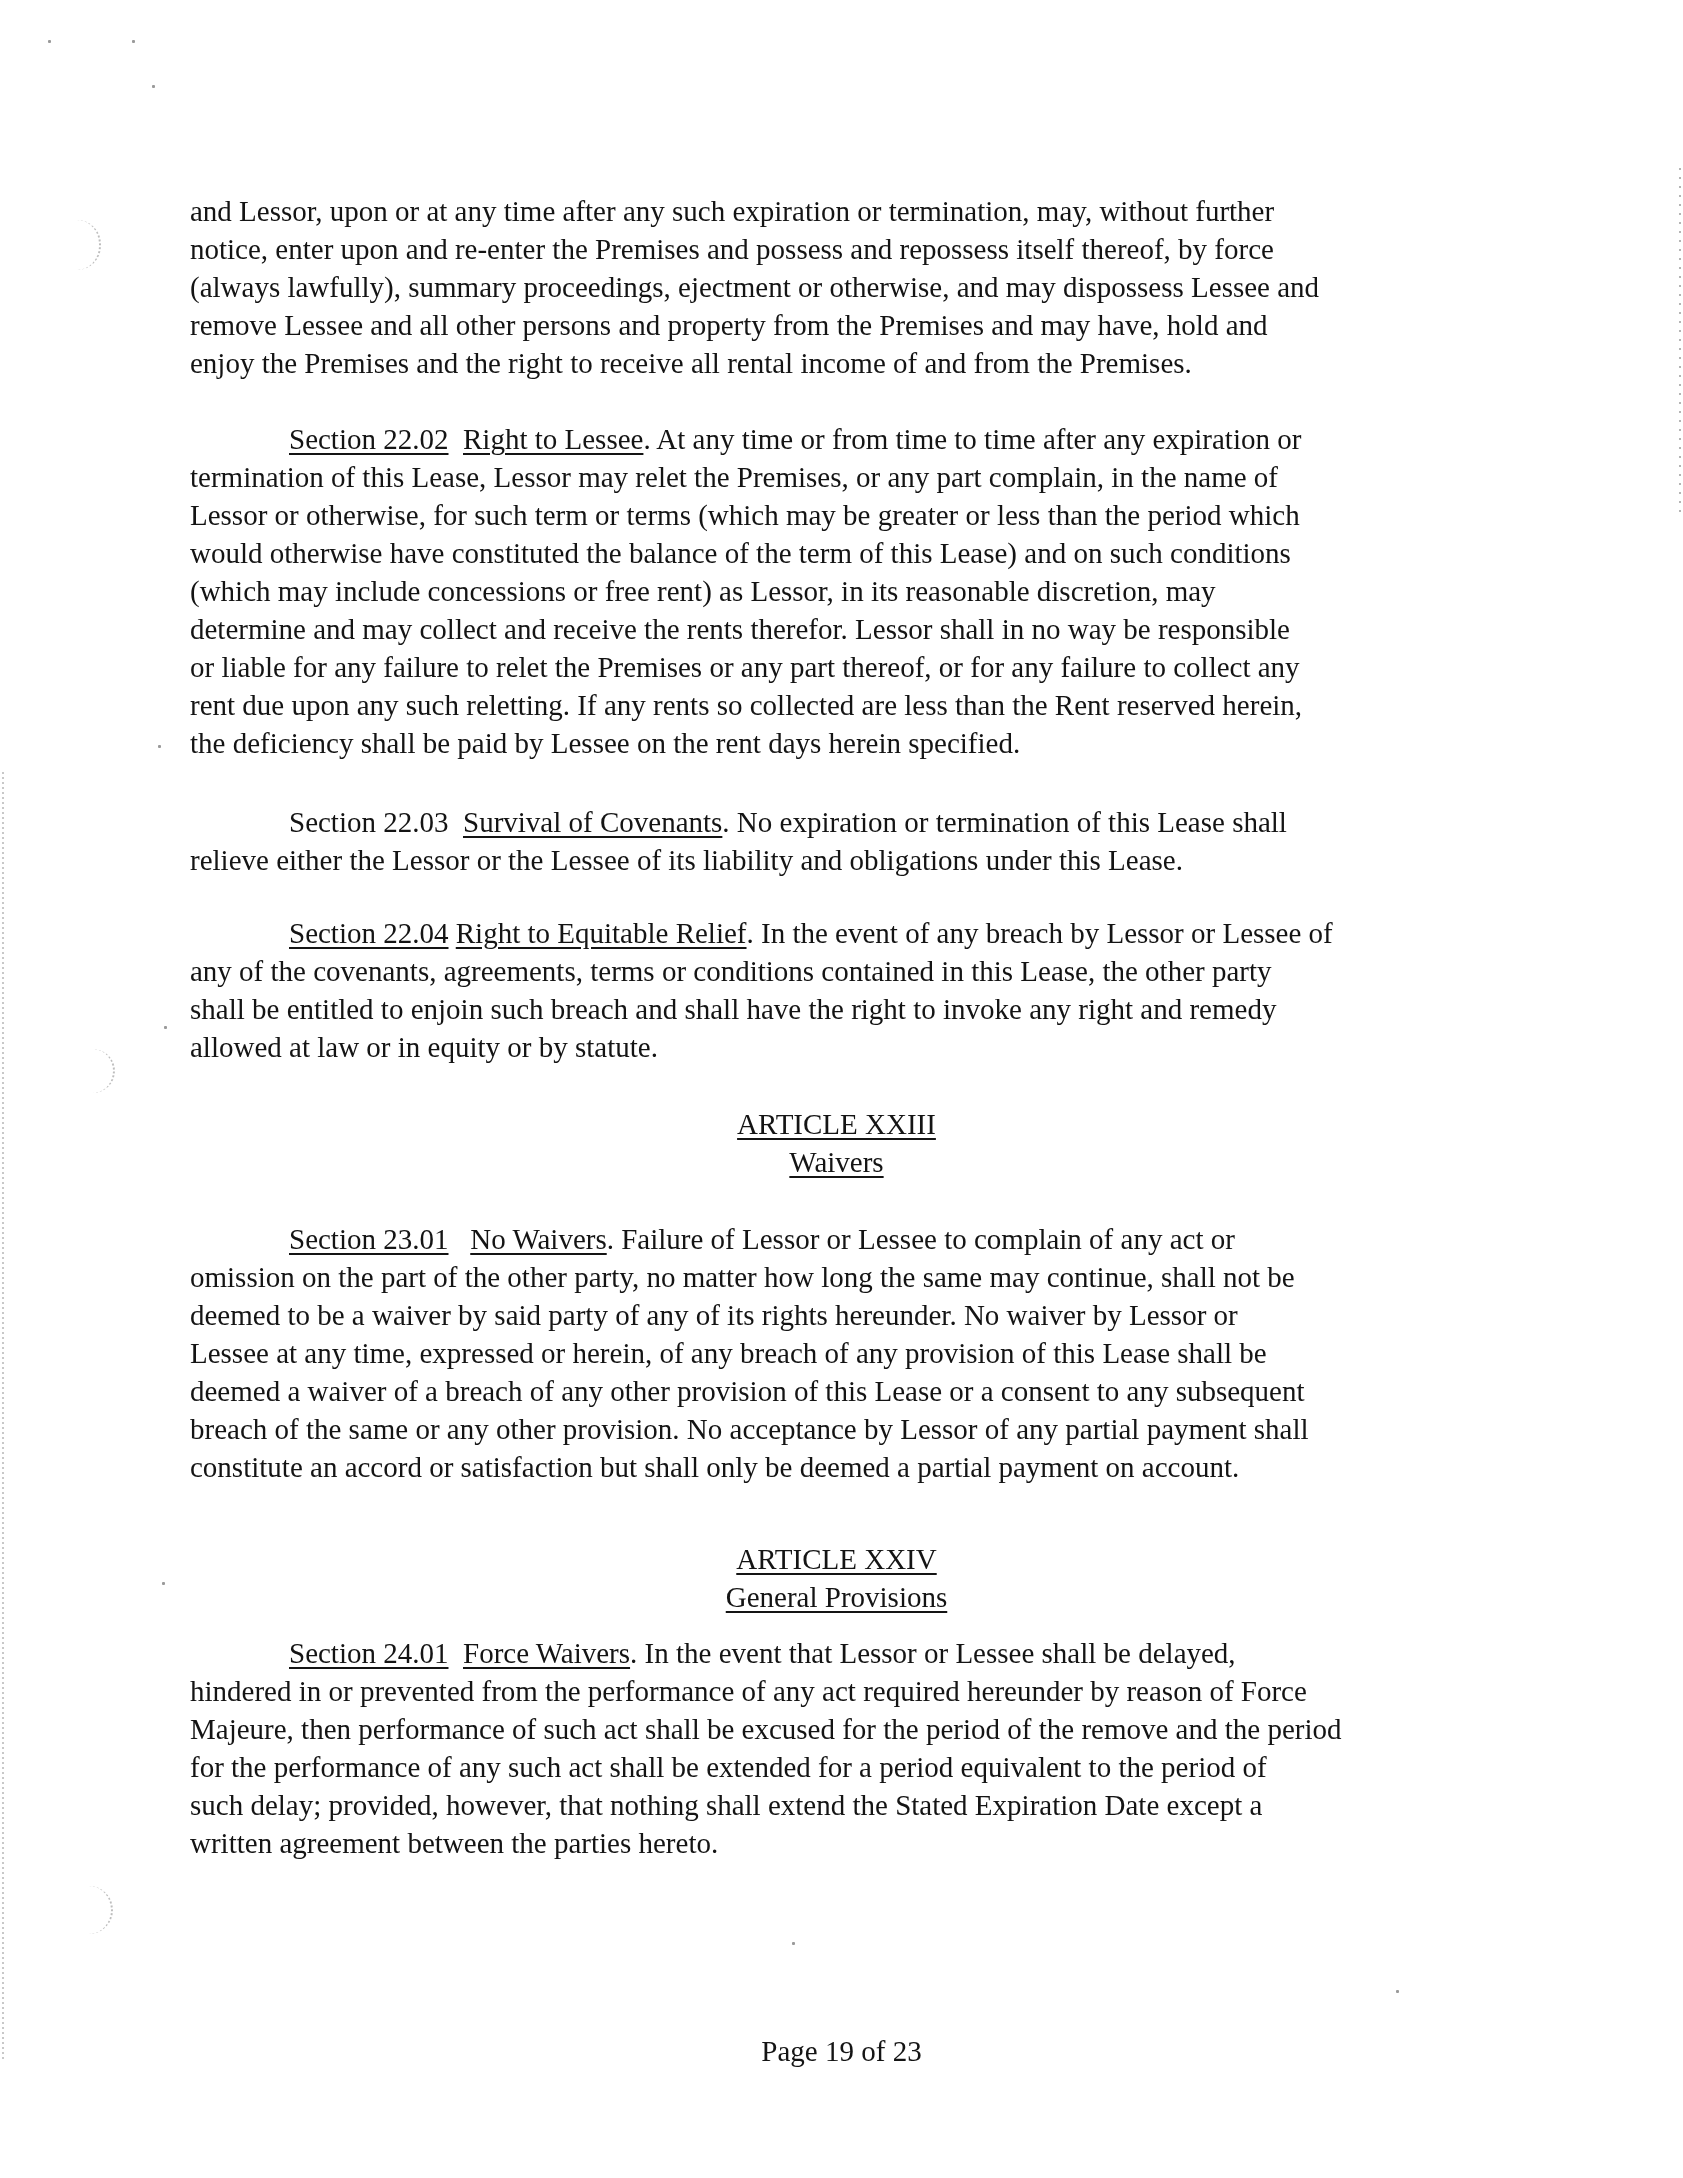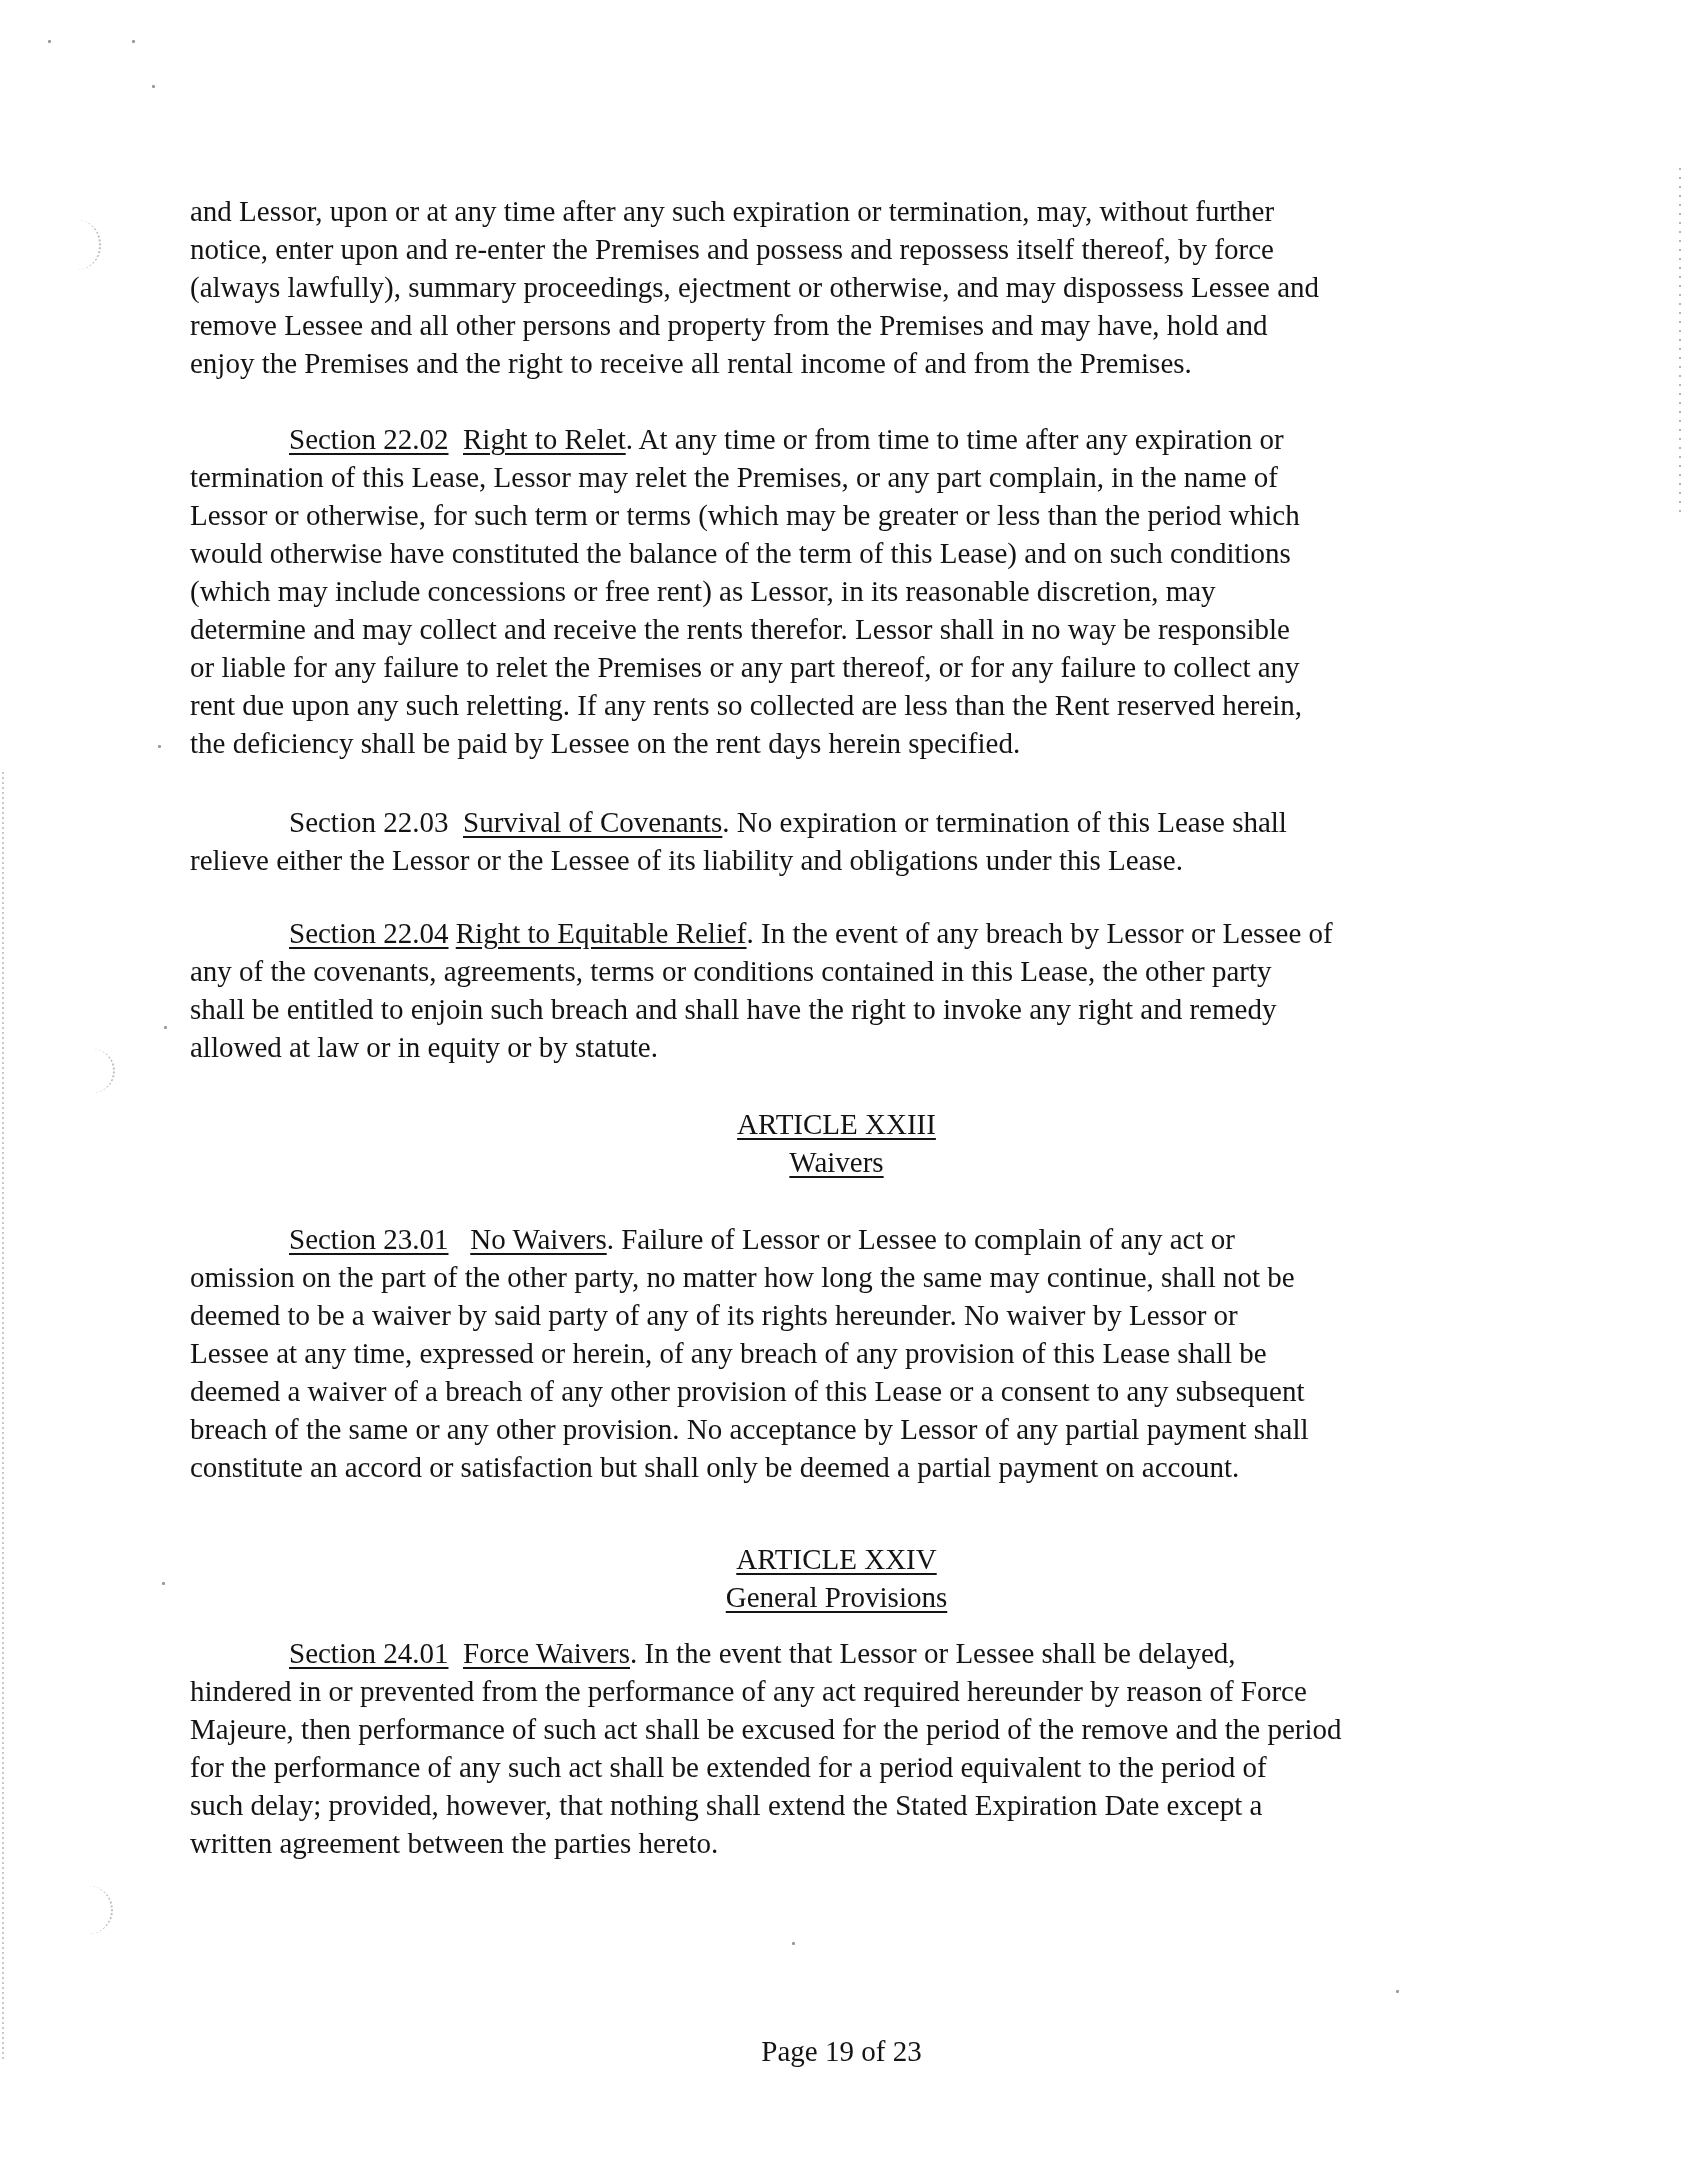--- a/index.html
+++ b/index.html
@@ -48,21 +48,21 @@
 
   <div class="para" style="top:192px;">
     <span class="line">and Lessor, upon or at any time after any such expiration or termination, may, without further</span>
     <span class="line">notice, enter upon and re-enter the Premises and possess and repossess itself thereof, by force</span>
     <span class="line">(always lawfully), summary proceedings, ejectment or otherwise, and may dispossess Lessee and</span>
     <span class="line">remove Lessee and all other persons and property from the Premises and may have, hold and</span>
     <span class="line">enjoy the Premises and the right to receive all rental income of and from the Premises.</span>
   </div>
 
   <div class="para" style="top:420px;">
-    <span class="line indent"><span class="u">Section 22.02</span>&nbsp;&nbsp;<span class="u">Right to Relet</span><span>. At any time or from time to time after any expiration or</span></span>
+    <span class="line indent"><span class="u">Section 22.02</span>&nbsp;&nbsp;<span class="u">Right to Lessee</span><span>. At any time or from time to time after any expiration or</span></span>
     <span class="line">termination of this Lease, Lessor may relet the Premises, or any part complain, in the name of</span>
     <span class="line">Lessor or otherwise, for such term or terms (which may be greater or less than the period which</span>
     <span class="line">would otherwise have constituted the balance of the term of this Lease) and on such conditions</span>
     <span class="line">(which may include concessions or free rent) as Lessor, in its reasonable discretion, may</span>
     <span class="line">determine and may collect and receive the rents therefor. Lessor shall in no way be responsible</span>
     <span class="line">or liable for any failure to relet the Premises or any part thereof, or for any failure to collect any</span>
     <span class="line">rent due upon any such reletting. If any rents so collected are less than the Rent reserved herein,</span>
     <span class="line">the deficiency shall be paid by Lessee on the rent days herein specified.</span>
   </div>
 

